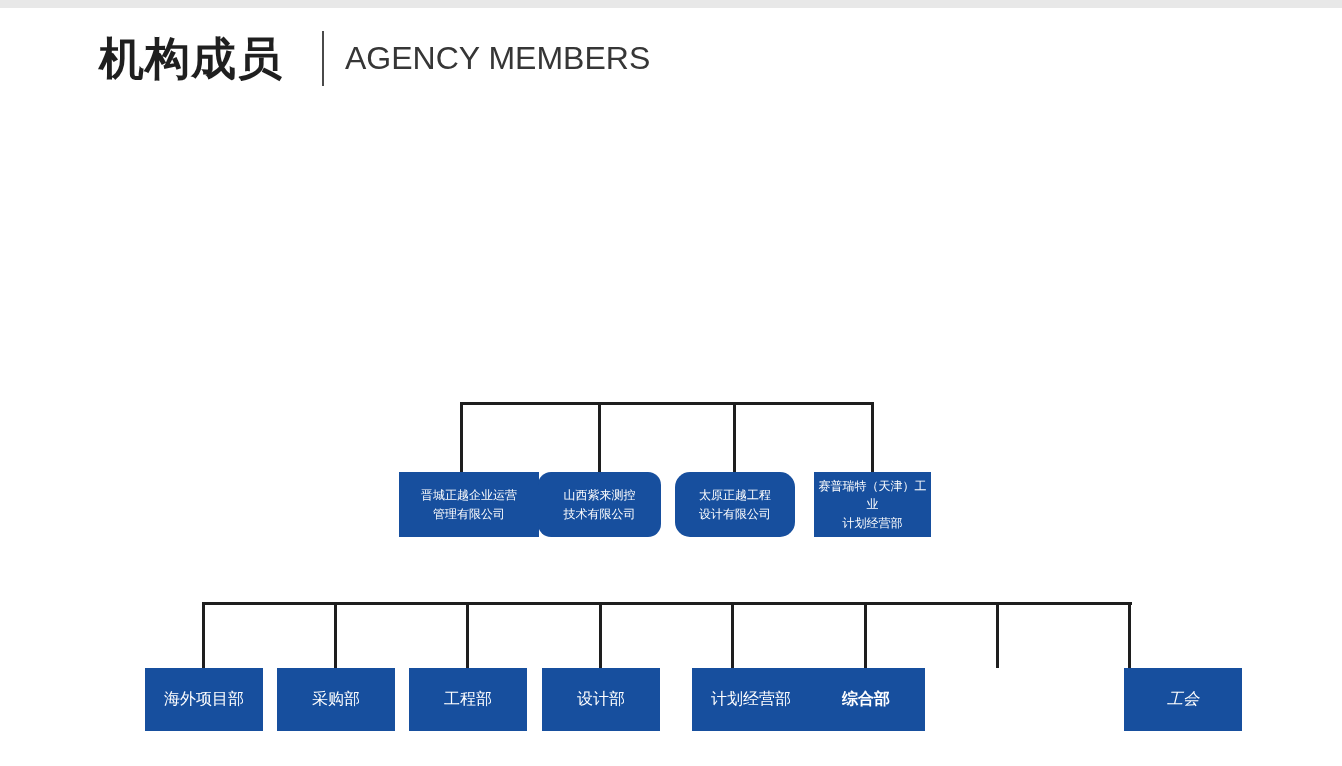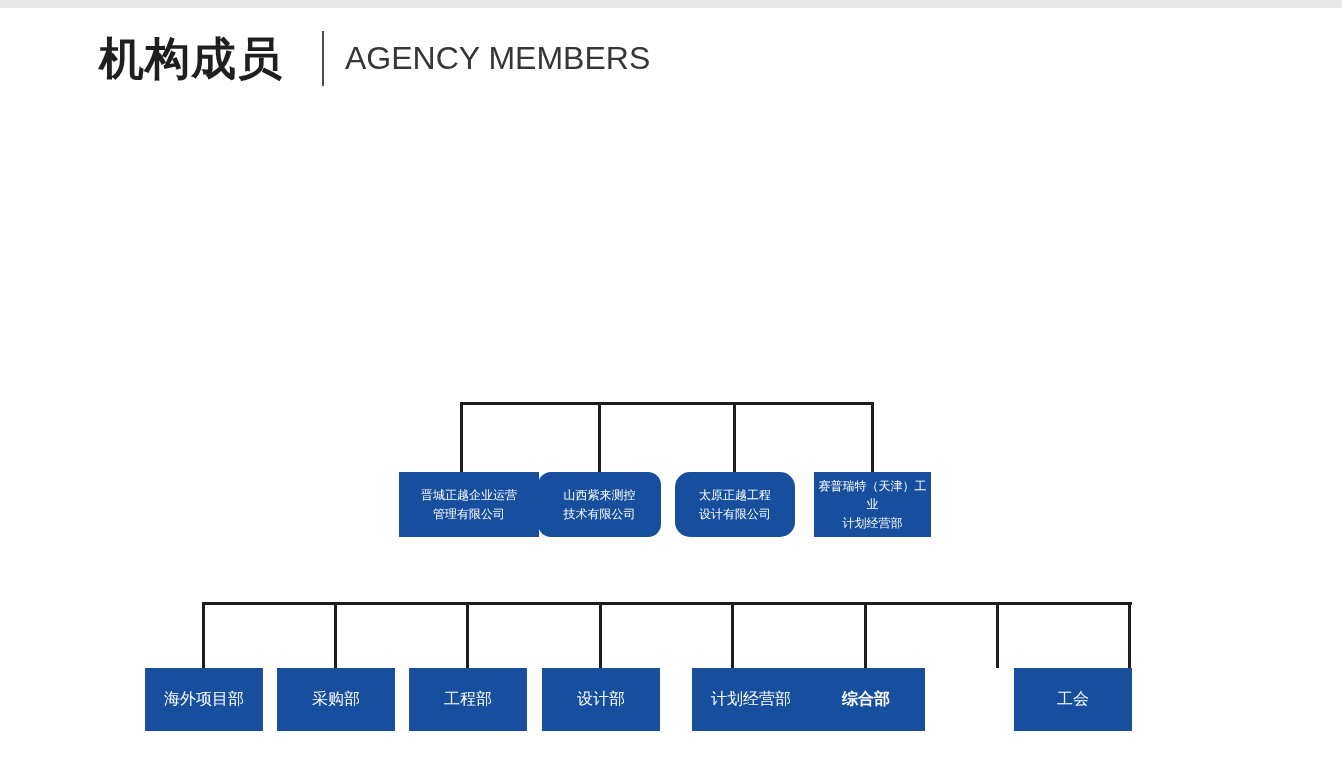--- a/index.html
+++ b/index.html
@@ -98,15 +98,15 @@
   <div class="vline" style="left:864px; top:594px; height:66px;"></div>
   <div class="vline" style="left:996px; top:594px; height:66px;"></div>
   <div class="vline" style="left:1128px; top:594px; height:66px;"></div>
 
   <div class="node l3-node" style="left:145px;">海外项目部</div>
   <div class="node l3-node" style="left:409px;">工程部</div>
   <div class="node l3-node" style="left:277px;">采购部</div>
   <div class="node l3-node" style="left:542px;">设计部</div>
   <div class="node l3-node" style="left:692px;">计划经营部</div>
   <div class="node l3-node" style="left:807px;font-weight:bold;">综合部</div>
-  <div class="node l3-node" style="left:1014px;">工会</div>
+  <div class="node l3-node" style="left:1124px;font-style:italic;">工会</div>
 
 </div>
 
 </body></html>

